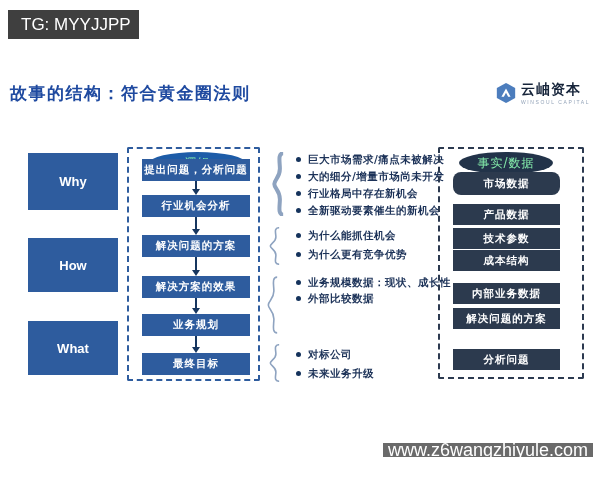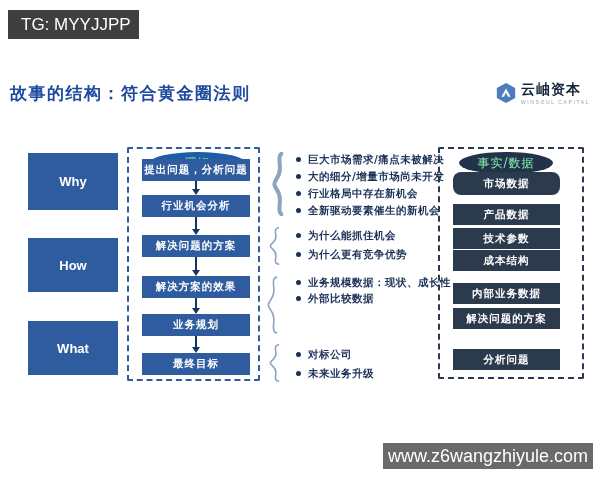--- a/index.html
+++ b/index.html
@@ -43,21 +43,21 @@
     display:flex; align-items:center; justify-content:center; }
 
   .note-group { position:absolute; left:296px; display:flex; flex-direction:column; }
   .note-row { display:flex; align-items:flex-start; gap:7px; }
   .dot { width:5px; height:5px; border-radius:50%; background:#15335c; margin-top:3px; flex:0 0 auto; }
   .note-text { font-family:"DejaVu Serif", serif; font-weight:bold; font-size:10.5px;
     color:#1c3258; letter-spacing:0.5px; line-height:11px; white-space:nowrap; }
 
   .brace { position:absolute; width:13px; }
 
-  .watermark { position:absolute; left:383px; top:443px; width:210px; height:26px;
+  .watermark { position:absolute; left:383px; top:443px; width:210px; height:14px;
     background:#6a6a6a; color:#fff; font-size:18px; display:flex; align-items:center; justify-content:center; }
 </style>
 </head>
 <body>
 
 <div class="slide">
 
   <div class="tg-stamp">TG: MYYJJPP</div>
 
   <div class="page-title">故事的结构：符合黄金圈法则</div>

